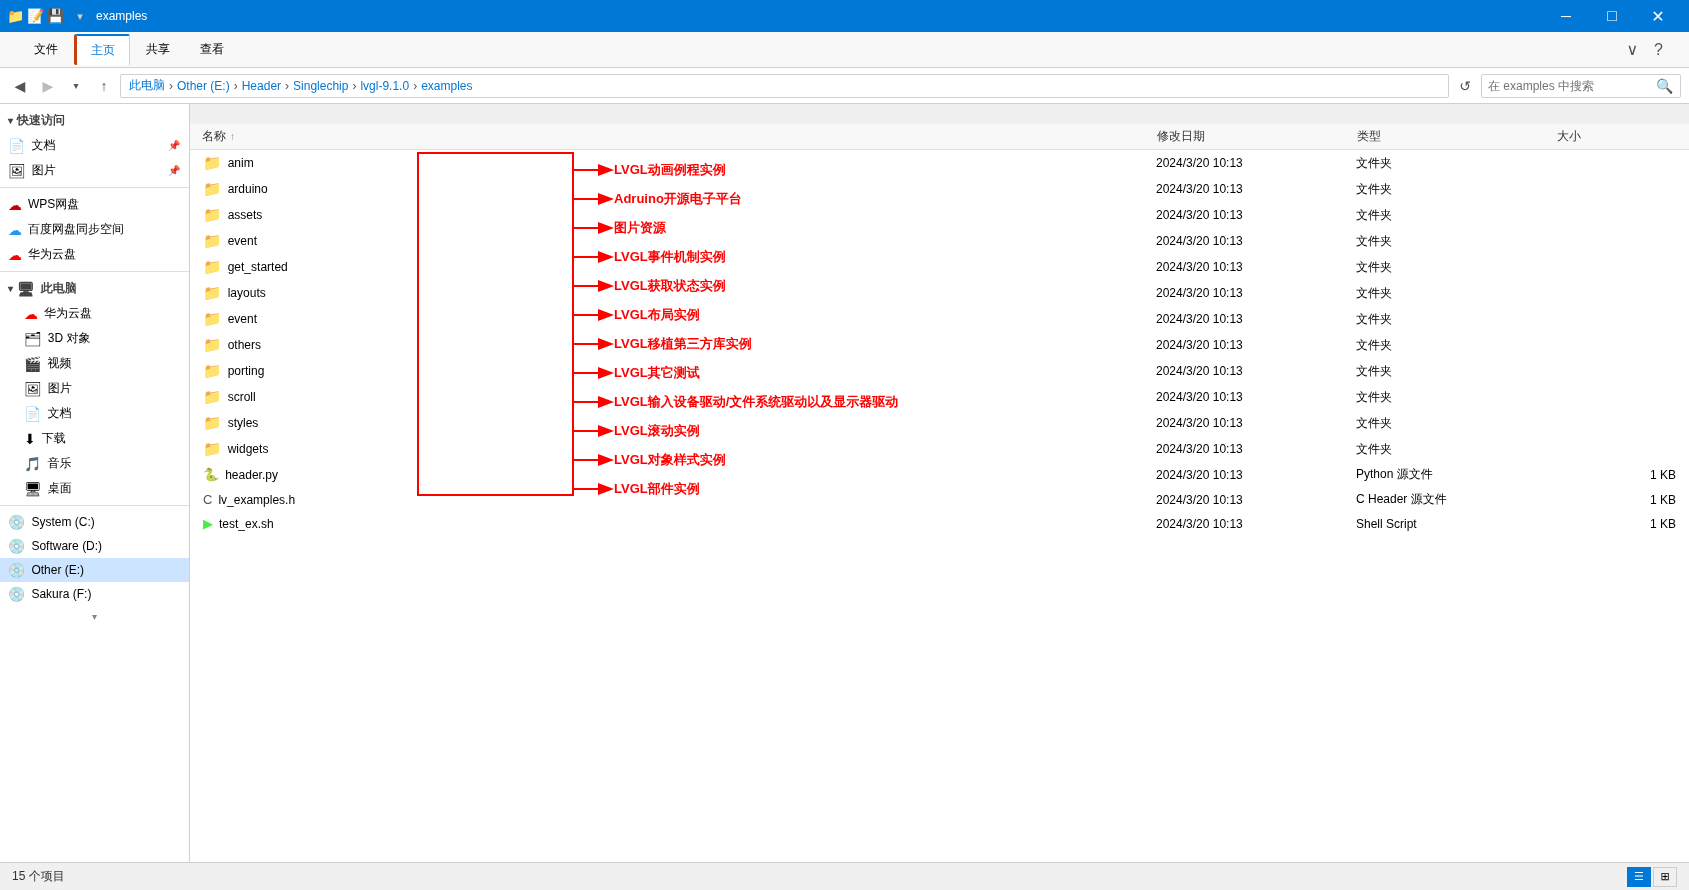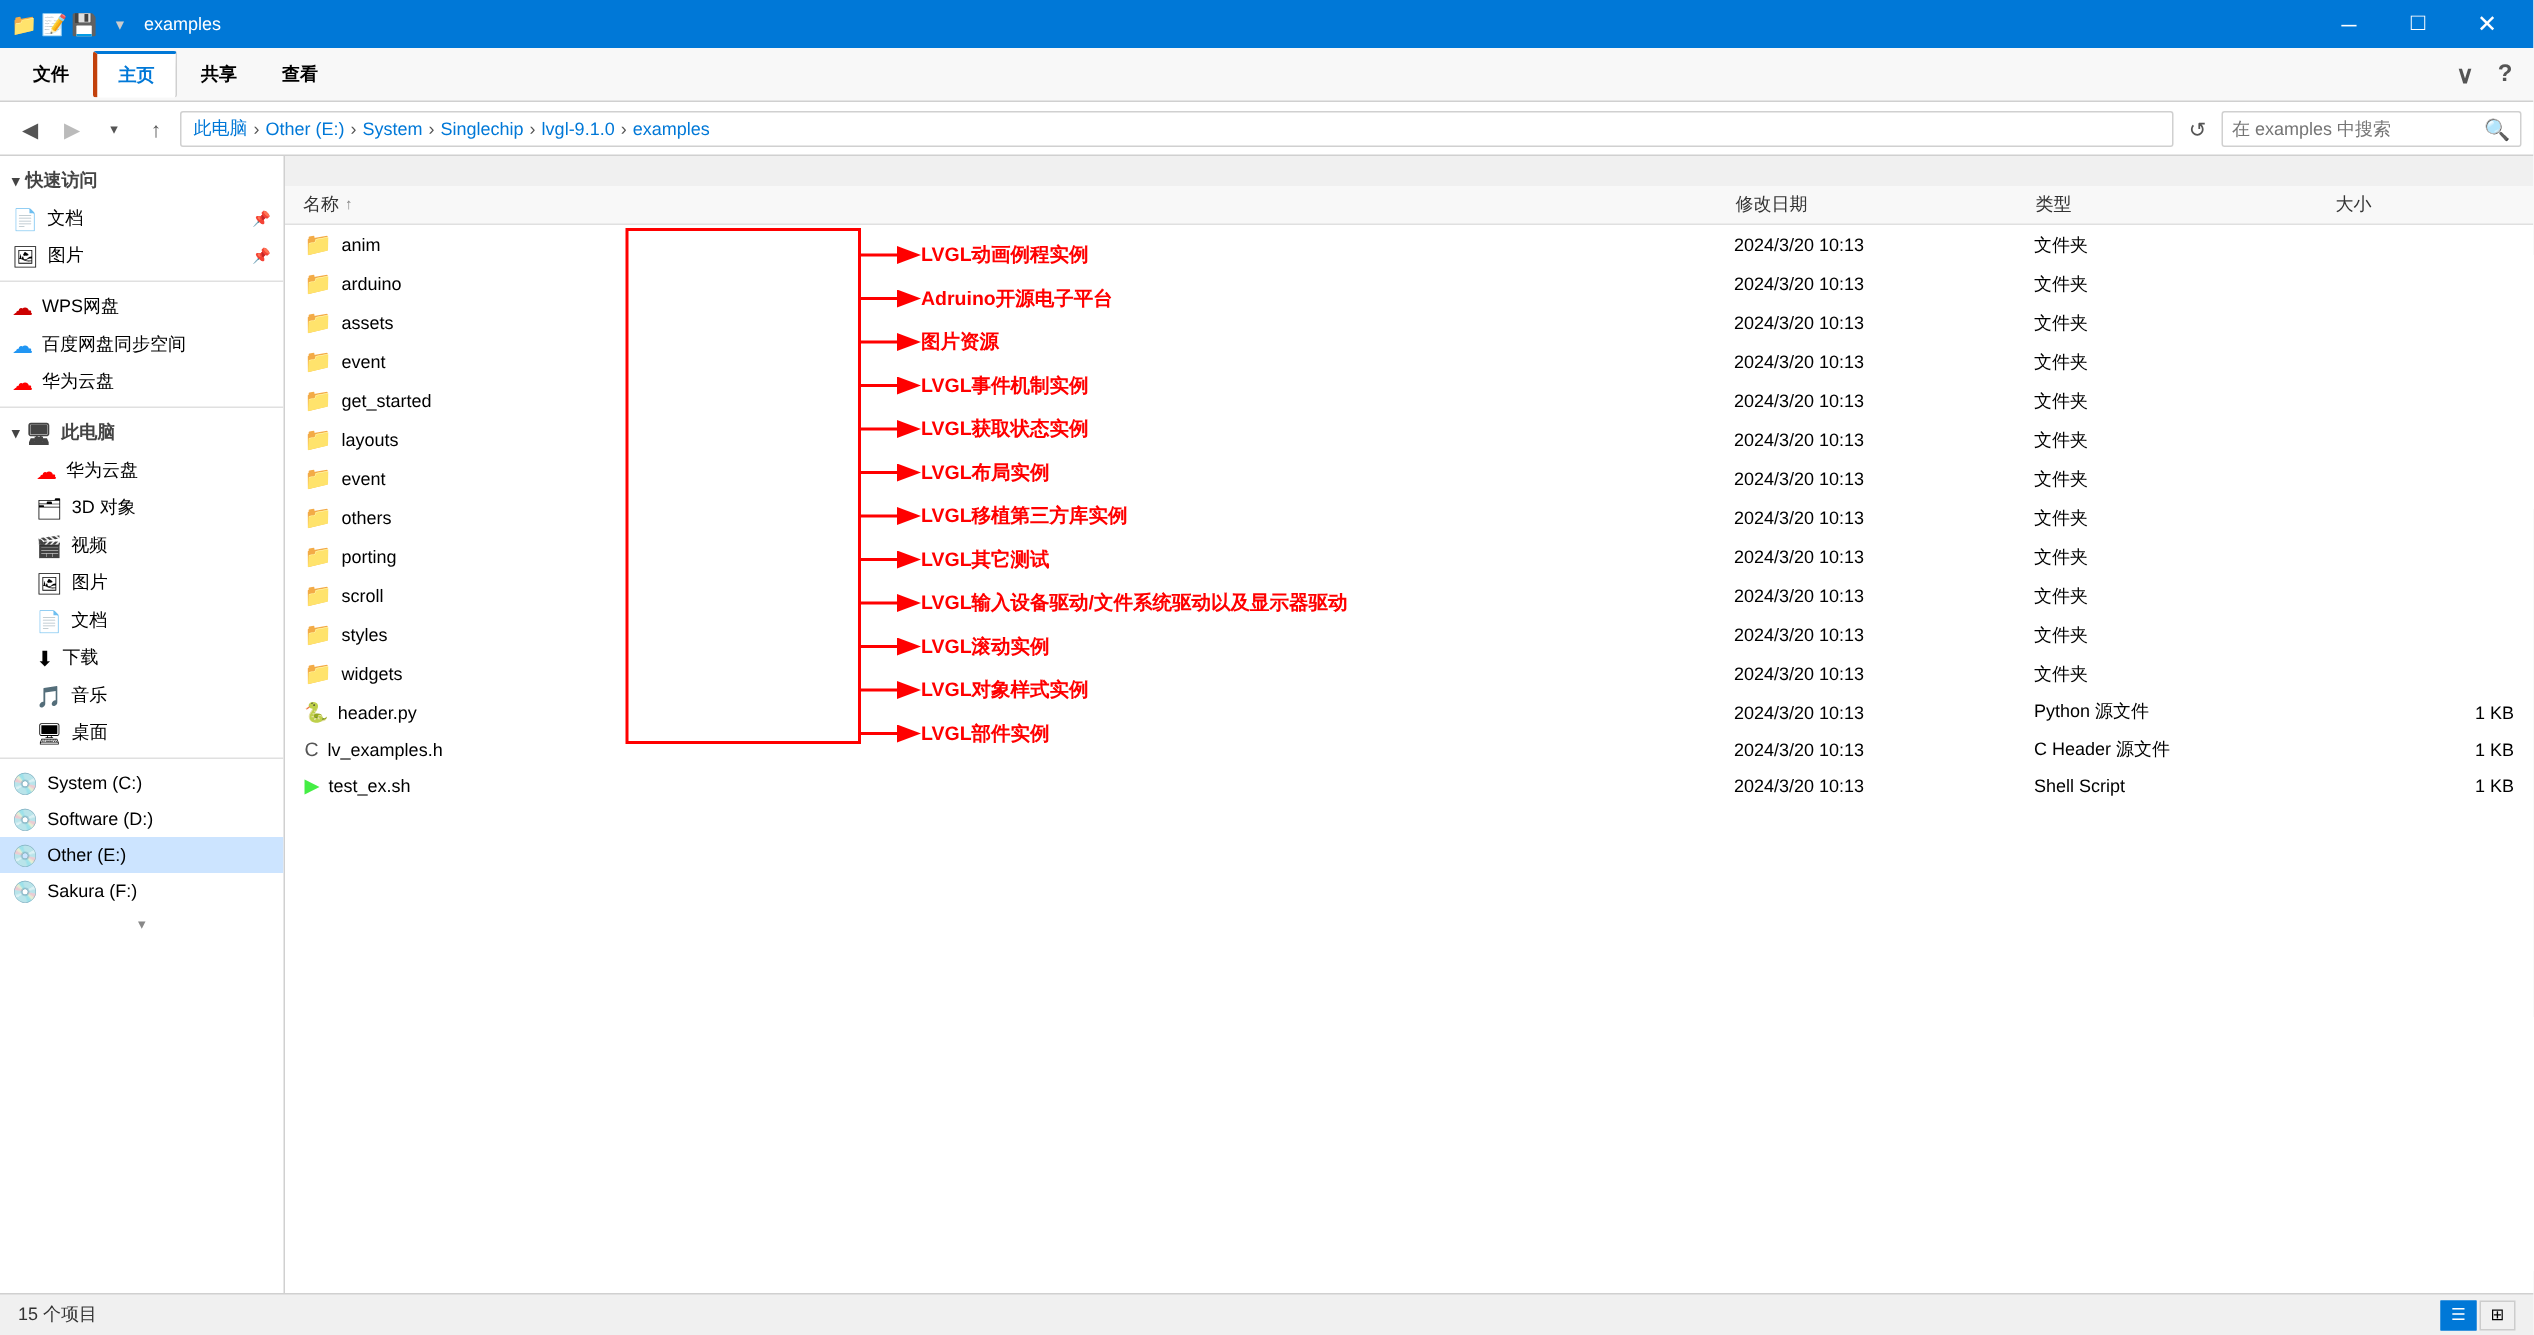--- a/index.html
+++ b/index.html
@@ -24,23 +24,22 @@
       font-size: 16px; cursor: pointer; display: flex; align-items: center; justify-content: center;
     }
 
     
     .ribbon {
       background: #f8f8f8;
       border-bottom: 1px solid #d0d0d0;
       height: 36px;
       display: flex;
       align-items: center;
-      padding: 0 8px;
+      padding: 0 20px;
       gap: 2px;
-      font-weight: bold;
     }
     .ribbon-tab {
       padding: 6px 14px;
       font-size: 12px;
       cursor: pointer;
       border-radius: 2px;
     }
     .ribbon-tab.active {
       background: white;
       border-top: 2px solid #0078d7;
@@ -239,21 +238,21 @@
 <div class="address-bar">
   <button class="nav-btn">◀</button>
   <button class="nav-btn" disabled="">▶</button>
   <button class="nav-btn" style="font-size:10px">▾</button>
   <button class="nav-btn">↑</button>
   <div class="address-path">
     <span>此电脑</span>
     <span class="sep">›</span>
     <span>Other (E:)</span>
     <span class="sep">›</span>
-    <span>System</span>
+    <span>Header</span>
     <span class="sep">›</span>
     <span>Singlechip</span>
     <span class="sep">›</span>
     <span>lvgl-9.1.0</span>
     <span class="sep">›</span>
     <span>examples</span>
   </div>
   <button class="nav-btn refresh-btn">↺</button>
   <div class="search-box">
     <input type="text" style="font-size: 12px; color: #701a75;" placeholder="在 examples 中搜索">

